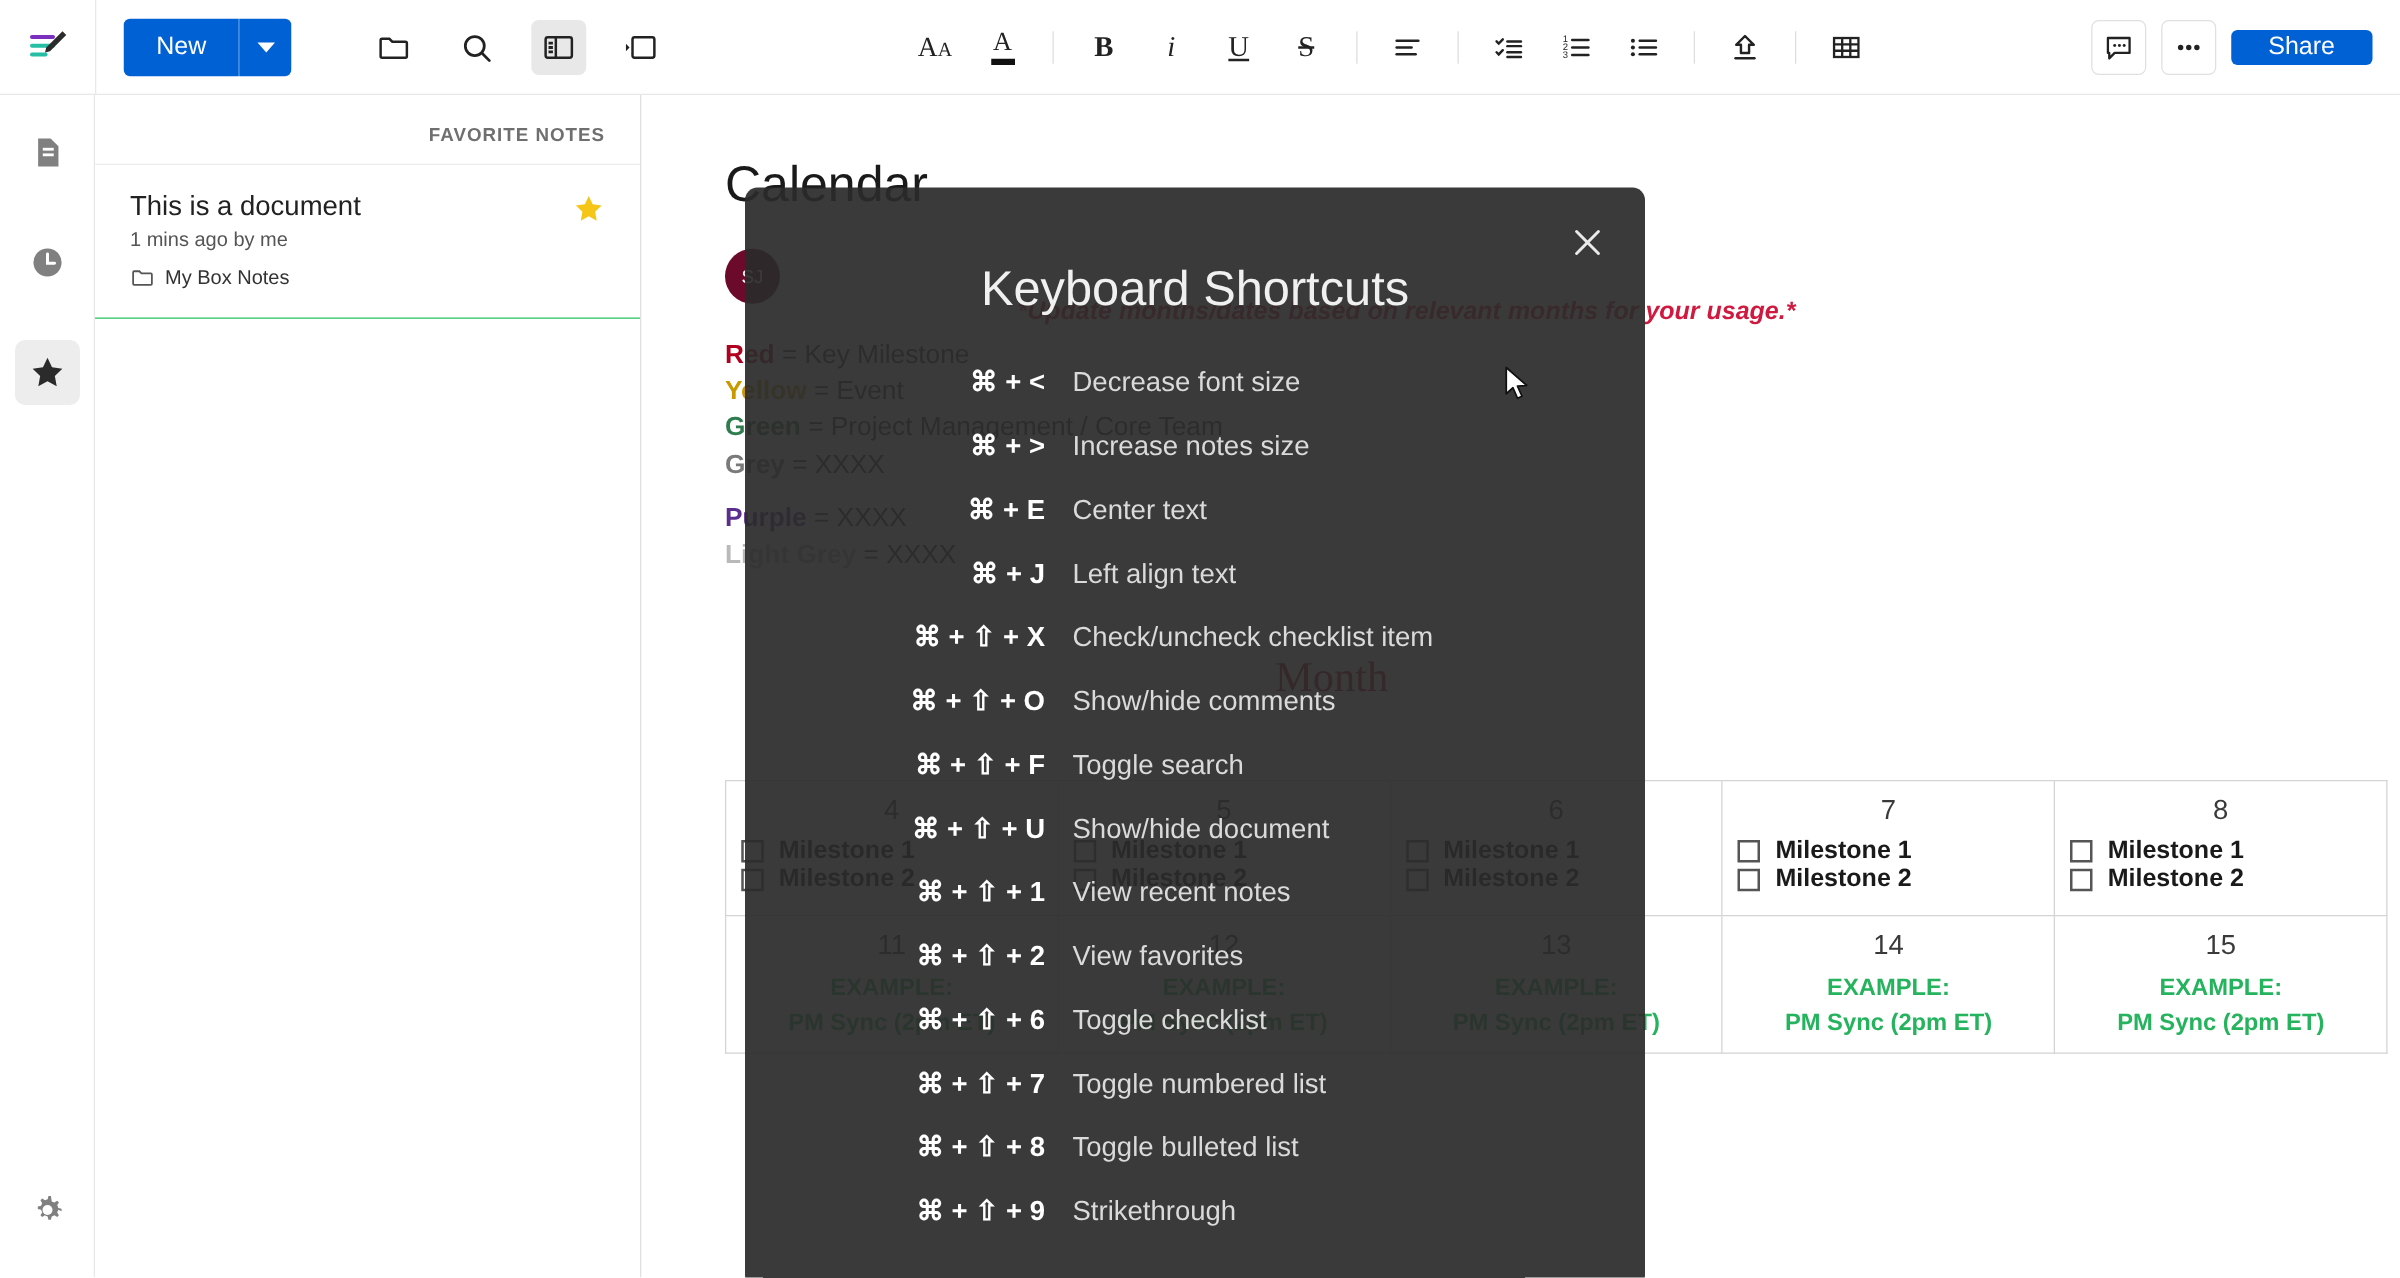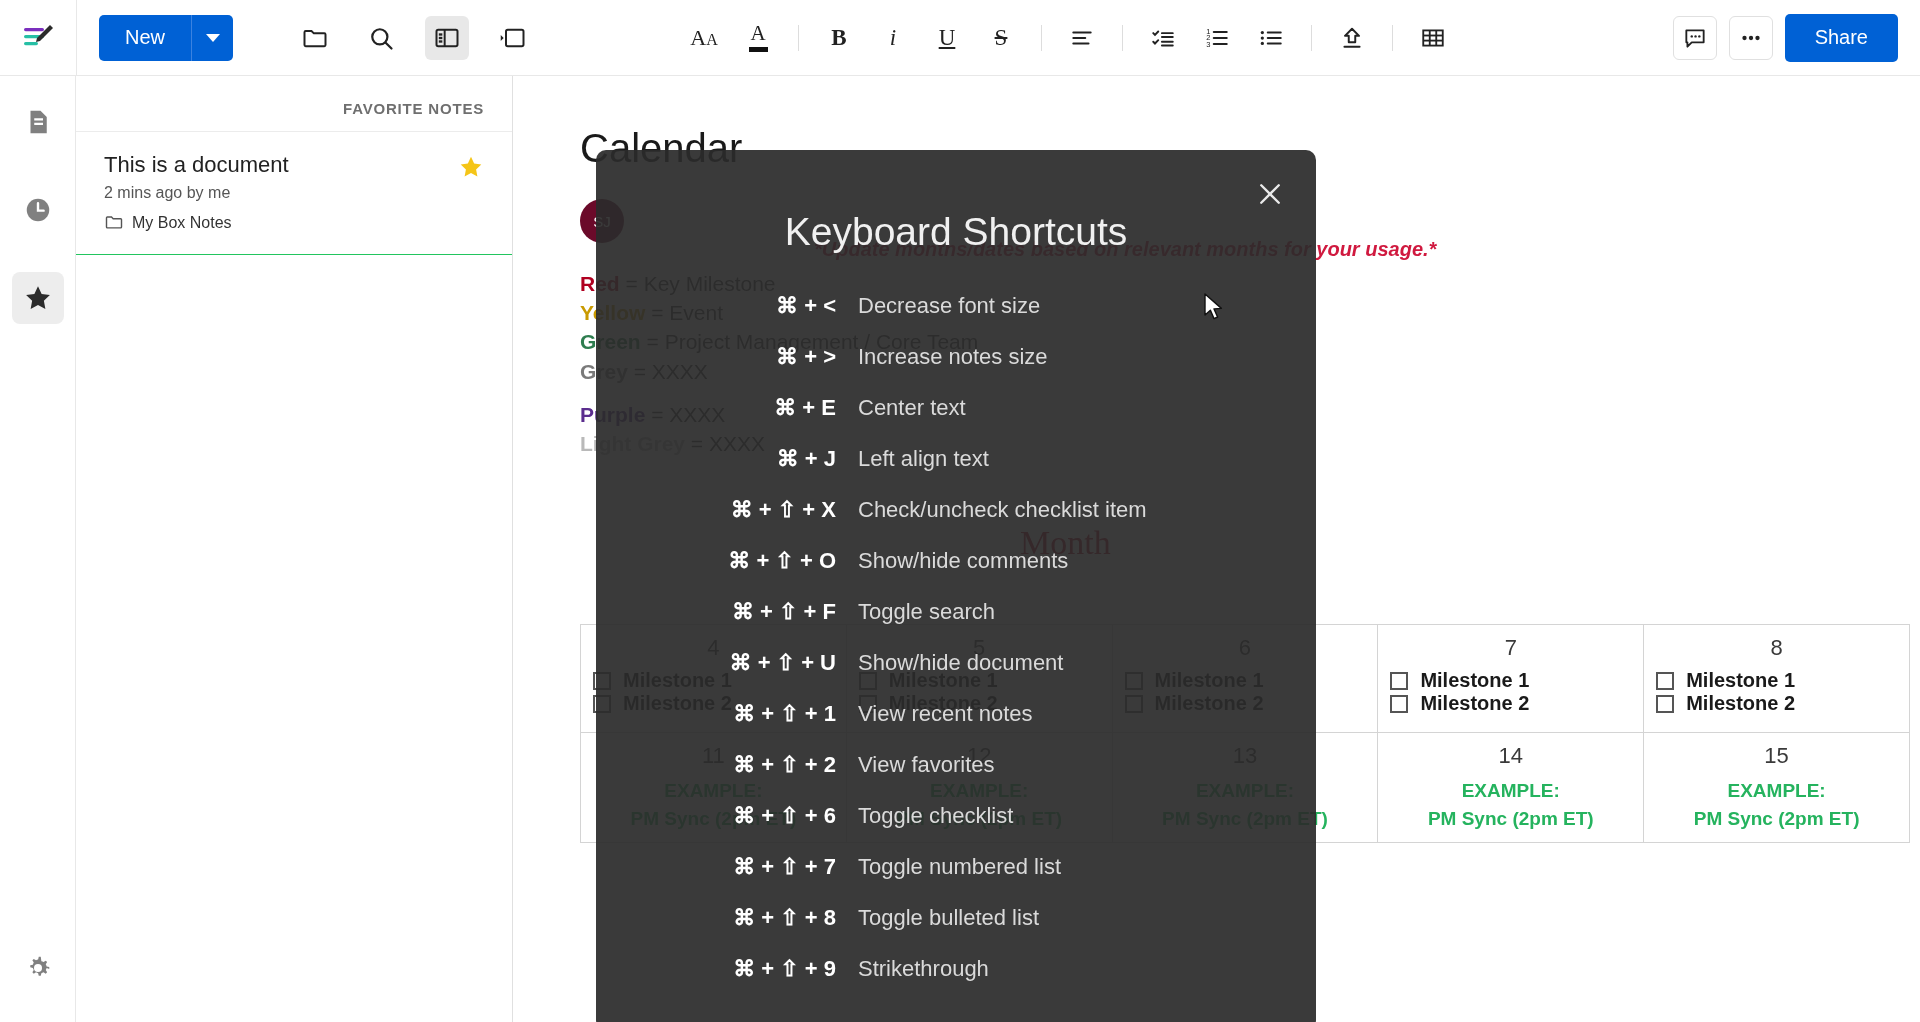--- a/index.html
+++ b/index.html
@@ -31,30 +31,30 @@
     display: flex; align-items: center; justify-content: center;
   }
   .caret-tri { width:0;height:0;border-left:7px solid transparent;border-right:7px solid transparent;border-top:8px solid #fff; }
 
   .icon-btn {
     width: 44px; height: 44px; border-radius: 6px; border: none; background: transparent;
     display: flex; align-items: center; justify-content: center; cursor: pointer;
   }
   .icon-btn.active { background: #e8e8e8; }
   .group-left { display:flex; align-items:center; gap:22px; margin-left: 60px; }
-  .group-center { position:absolute; left: 682px; display:flex; align-items:center; gap: 10px; }
+  .group-center { position:absolute; left: 726px; display:flex; align-items:center; gap: 10px; }
   .sep { width:1px; height:26px; background:#ddd; margin:0 8px; }
   .group-right { position:absolute; right: 22px; display:flex; align-items:center; gap: 12px; }
   .sq-btn {
     width: 44px; height: 44px; border-radius: 6px; border: 1px solid #e0e0e0; background: #fff;
     display:flex; align-items:center; justify-content:center; cursor:pointer;
   }
   .share-btn {
     background:#0061d5; color:#fff; border:none; border-radius:5px;
-    height:48px; padding: 0 30px; font-size:20px; cursor:pointer;
+    height:28px; padding: 0 30px; font-size:20px; cursor:pointer;
     font-family:"Liberation Sans", sans-serif;
   }
   .tb-label { font-size: 23px; color:#222; font-family:"Liberation Serif", serif; }
 
   
   .rail {
     position:absolute; top:76px; left:0; width:76px; height:946px;
     background:#fff; border-right:1px solid #e8e8e8;
     display:flex; flex-direction:column; align-items:center; padding-top:20px; z-index:4;
   }
@@ -326,21 +326,21 @@
         <path fill="#808080" d="M12 8.2a3.8 3.8 0 100 7.6 3.8 3.8 0 000-7.6zm9 4.6v-1.6l-2.1-.5a7 7 0 00-.7-1.7l1.1-1.8-1.1-1.1-1.8 1.1a7 7 0 00-1.7-.7L14.2 3h-1.6l-.5 2.1a7 7 0 00-1.7.7L8.6 4.7 7.5 5.8l1.1 1.8a7 7 0 00-.7 1.7L5.8 9.8v1.6l2.1.5a7 7 0 00.7 1.7l-1.1 1.8 1.1 1.1 1.8-1.1a7 7 0 001.7.7l.5 2.1h1.6l.5-2.1a7 7 0 001.7-.7l1.8 1.1 1.1-1.1-1.1-1.8a7 7 0 00.7-1.7z"></path>
         <circle cx="12" cy="12" r="3.2" fill="#fff"></circle>
       </svg>
     </div>
   </div>
 
   <div class="sidebar">
     <div class="side-head">FAVORITE NOTES</div>
     <div class="note-card">
       <div class="note-title">This is a document</div>
-      <div class="note-meta">2 mins ago by me</div>
+      <div class="note-meta">1 mins ago by me</div>
       <div class="note-folder">
         <svg width="20" height="20" viewBox="0 0 24 24" fill="none" stroke="#555" stroke-width="1.7">
           <path d="M3 7a1 1 0 011-1h5l2 2h9a1 1 0 011 1v9a1 1 0 01-1 1H4a1 1 0 01-1-1z"></path>
         </svg>
         <span>My Box Notes</span>
       </div>
       <div class="star-fav">
         <svg width="26" height="26" viewBox="0 0 24 24">
           <path d="M12 2.6l2.9 6.1 6.6.9-4.8 4.6 1.2 6.6L12 17.6 6.1 20.8l1.2-6.6L2.5 9.6l6.6-.9z" fill="#f5c518"></path>
         </svg>

